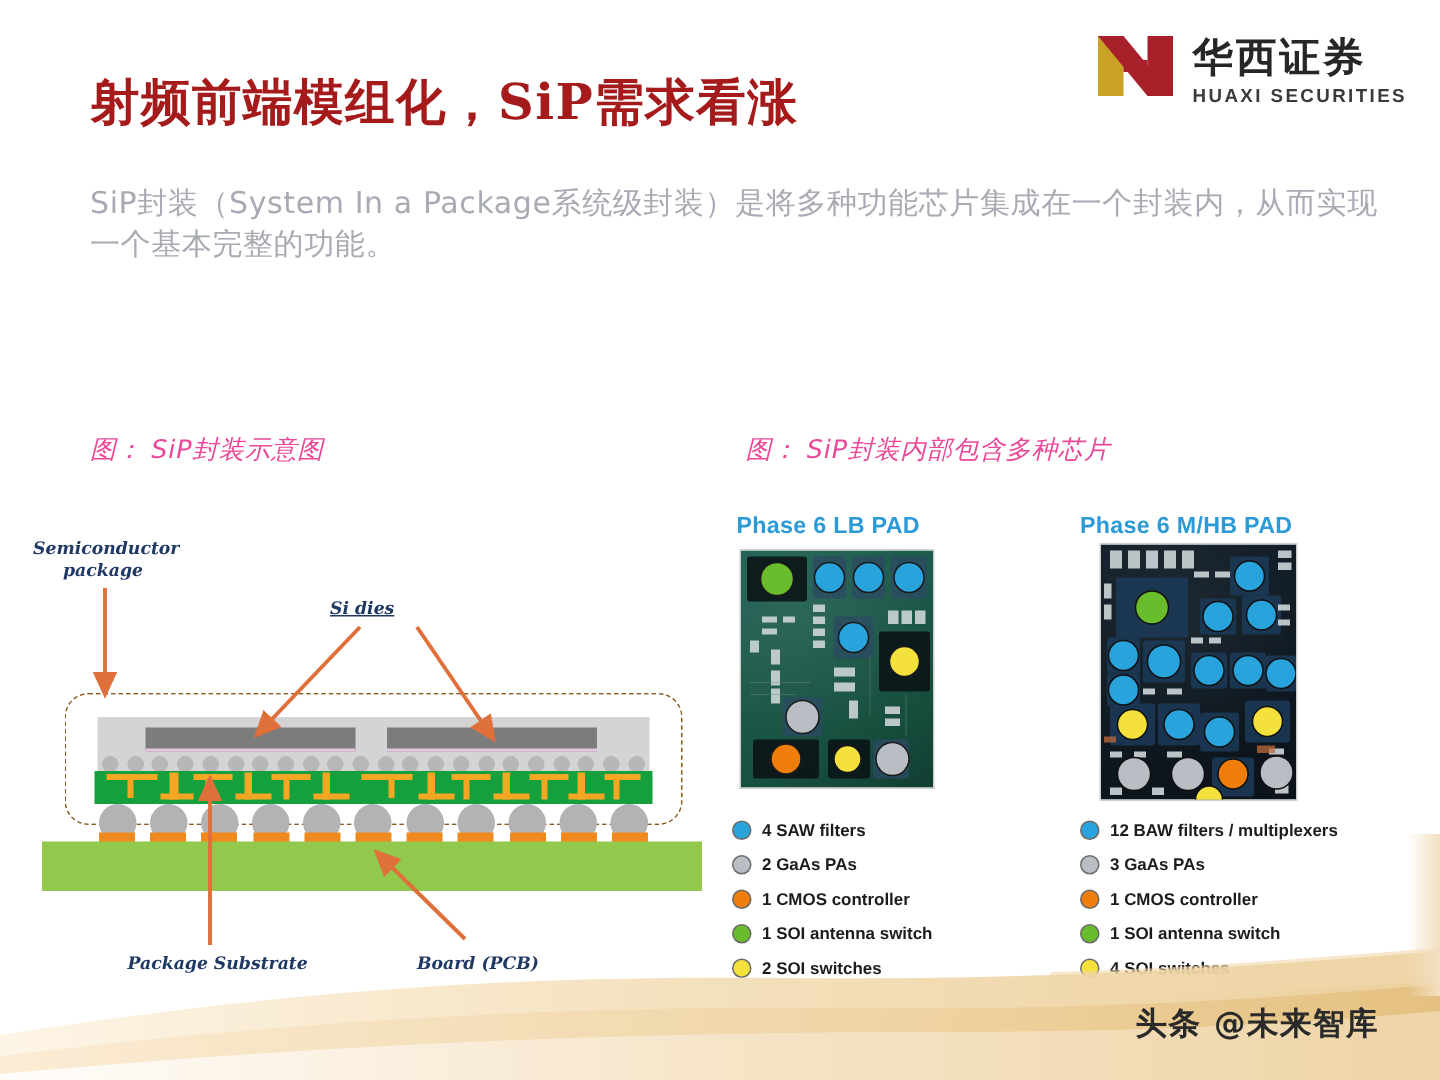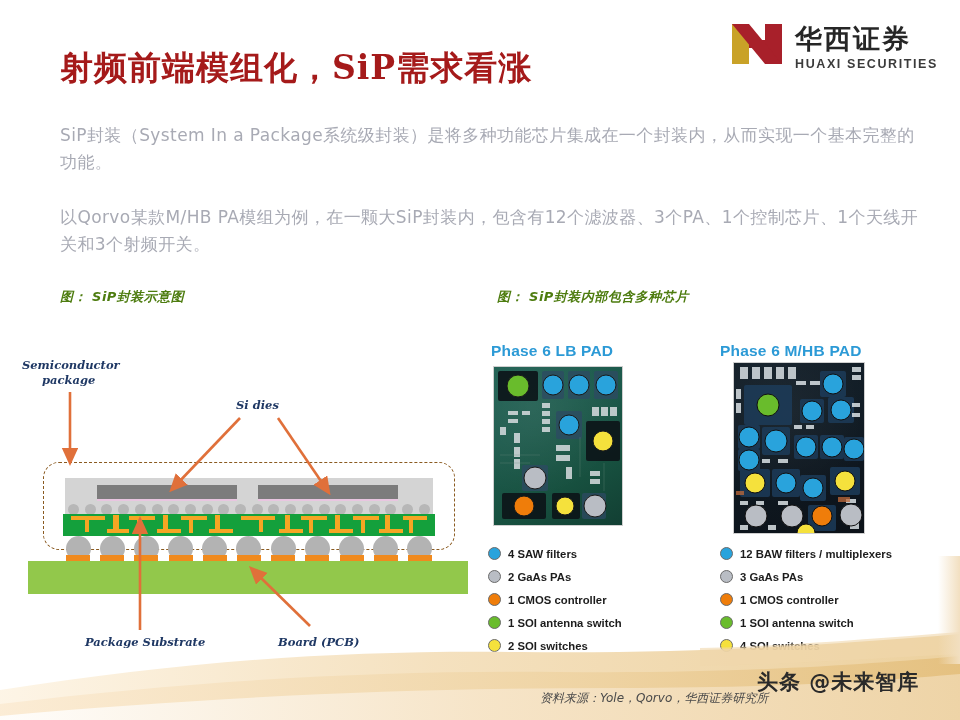--- a/index.html
+++ b/index.html
@@ -41,55 +41,55 @@
     color: #a51a1a;
     letter-spacing: 1px;
     white-space: nowrap;
   }
 
   
   .para {
     position: absolute; left: 60px;
     width: 860px;
     font-family: "DejaVu Sans", "Liberation Sans", sans-serif;
-    font-size: 17px;
+    font-size: 20px;
     line-height: 27px;
     color: #a8aab4;
     letter-spacing: 0.4px;
   }
   #para-1 { top: 122px; }
   #para-2 { top: 204px; }
 
   
   .fig-caption {
     position: absolute;
     font-family: "DejaVu Sans", "Liberation Sans", sans-serif;
-    font-size: 13px; font-weight: 700; font-style: italic;
-    color: #4d7c0f;
+    font-size: 17px; font-weight: 400; font-style: italic;
+    color: #ec4899;
     letter-spacing: 0.5px;
     white-space: nowrap;
   }
   #caption-left  { left: 60px;  top: 288px; }
   #caption-right { left: 497px; top: 288px; }
 
   
   #fig-left {
     position: absolute; left: 0px; top: 330px;
     width: 480px; height: 340px;
   }
   .dia-label {
     position: absolute;
     font-family: "DejaVu Serif", "Liberation Serif", serif;
     font-size: 11.5px; font-weight: 700; font-style: italic;
     color: #1f3864;
     line-height: 15px;
     white-space: pre;
   }
   #lbl-semipkg  { left: 22px;  top: 28px; }
-  #lbl-sidies   { left: 236px; top: 68px; }
+  #lbl-sidies   { left: 220px; top: 68px; text-decoration: underline; }
   #lbl-substrate{ left: 85px;  top: 305px; }
   #lbl-board    { left: 278px; top: 305px; }
 
   
   #pkg-outline {
     position: absolute;
     left: 43px; top: 132px;
     width: 412px; height: 88px;
     border: 1.6px dashed #8a5a20;
     border-radius: 16px;
@@ -270,21 +270,20 @@
     </svg>
     <div id="logo-text">
       <span id="logo-cn">华西证券</span>
       <span id="logo-en">HUAXI SECURITIES</span>
     </div>
   </div>
 
   <div id="page-title">射频前端模组化，SiP需求看涨</div>
 
   <div class="para" id="para-1">SiP封装（System In a Package系统级封装）是将多种功能芯片集成在一个封装内，从而实现一个基本完整的功能。</div>
-  <div class="para" id="para-2">以Qorvo某款M/HB PA模组为例，在一颗大SiP封装内，包含有12个滤波器、3个PA、1个控制芯片、1个天线开关和3个射频开关。</div>
 
   <div class="fig-caption" id="caption-left">图： SiP封装示意图</div>
   <div class="fig-caption" id="caption-right">图： SiP封装内部包含多种芯片</div>
 
   <div id="fig-left">
 
     <div id="pkg-outline"></div>
     <div id="mold"></div>
     <div class="die" id="die-1"></div>
     <div class="die" id="die-2"></div>
@@ -572,16 +571,15 @@
         <span class="legend-dot" style="background:#69bc2c"></span>
         <span>1 SOI antenna switch</span>
       </div>
       <div class="legend-row">
         <span class="legend-dot" style="background:#f5e13c"></span>
         <span>4 SOI switches</span>
       </div>
     </div>
   </div>
 
-  <div id="source-note">资料来源：Yole，Qorvo，华西证券研究所</div>
   <div id="watermark">头条 @未来智库</div>
 
 </div>
 
 </body></html>

